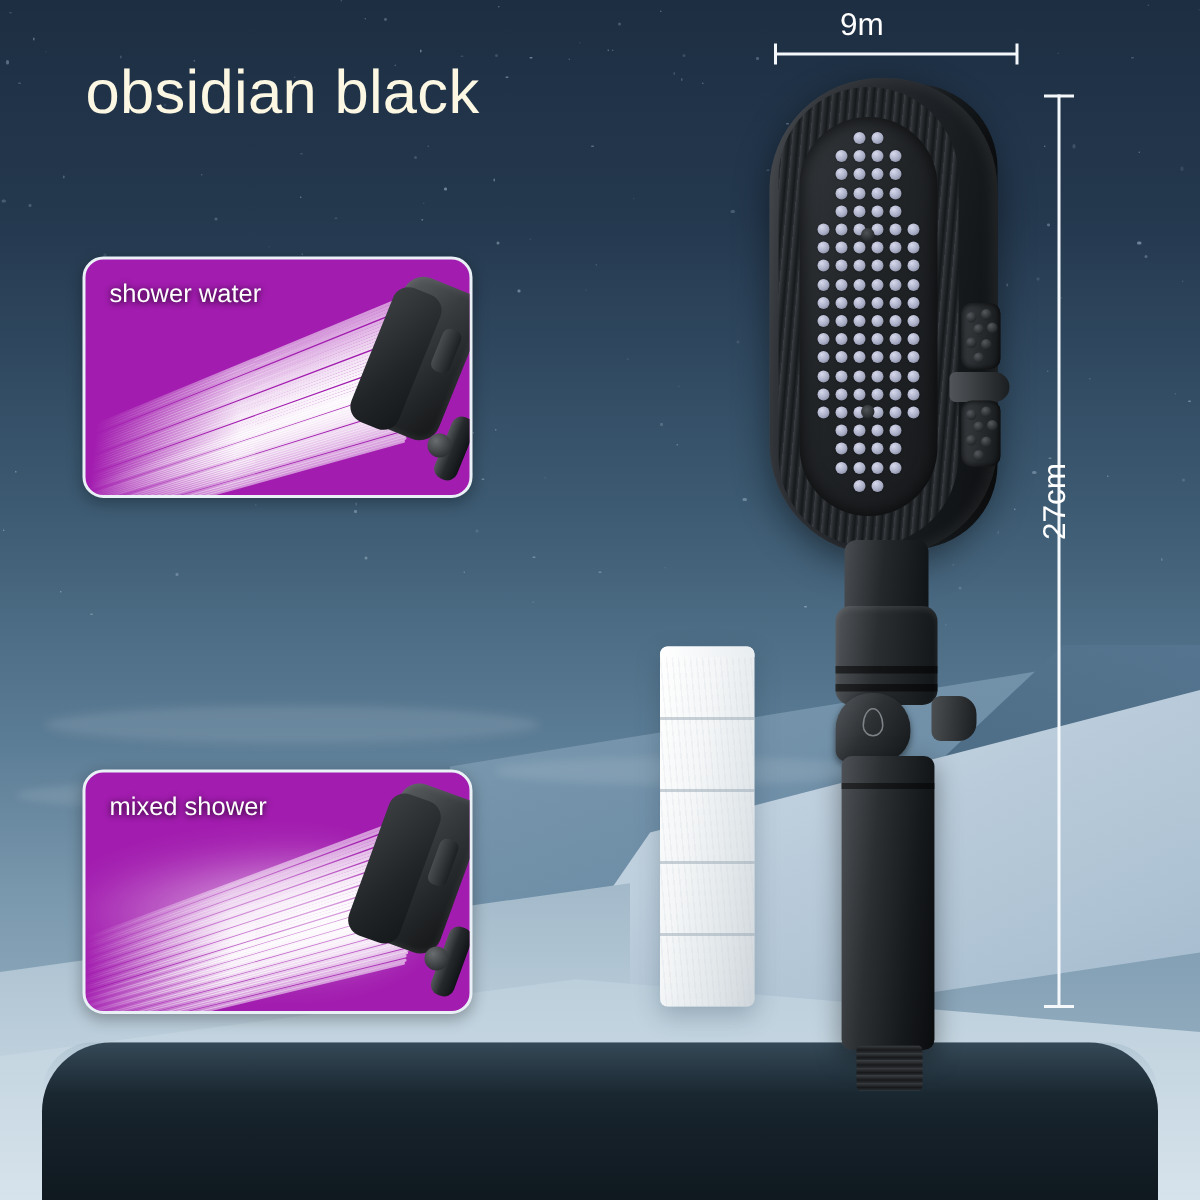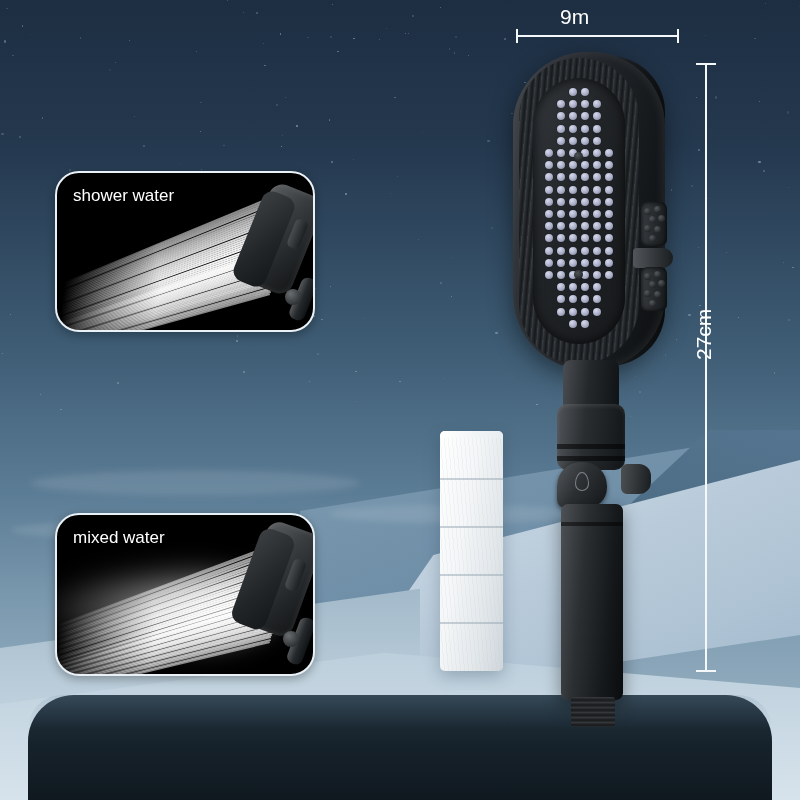--- a/index.html
+++ b/index.html
@@ -40,21 +40,21 @@
     border-radius:46px 46px 0 0;}
 
   
   .headline{position:absolute;left:57px;top:38px;font-size:41px;letter-spacing:.2px;
     color:#fbf7e2;font-weight:400;white-space:nowrap;}
   .subhead{position:absolute;left:57px;top:118px;font-size:21px;color:#f2f6f8;
     font-weight:400;white-space:nowrap;text-shadow:0 1px 3px rgba(0,0,0,.35);}
 
   
   .card{position:absolute;left:55px;width:256px;border:2px solid #eaf1f6;
-    border-radius:24px;background:#000000;overflow:hidden;box-shadow:0 3px 10px rgba(0,0,0,.3);}
+    border-radius:14px;background:#a21caf;overflow:hidden;box-shadow:0 3px 10px rgba(0,0,0,.3);}
   .card-1{top:171px;height:157px;}
   .card-2{top:342px;height:158px;}
   .card-3{top:513px;height:159px;}
   .card-label{position:absolute;left:16px;top:13px;color:#fff;font-size:17px;z-index:9;
     text-shadow:0 1px 4px rgba(0,0,0,.9);white-space:nowrap;}
   .card-scene{position:absolute;inset:0;}
 
   
   .mini-head{position:absolute;}
   .mini-body{position:absolute;border-radius:14px;
@@ -310,20 +310,21 @@
   <div class="plane plane-d"></div>
   <div class="plane plane-e"></div>
   <div class="wave" style="left:30px;top:470px;width:330px;height:26px;"></div>
   <div class="wave" style="left:10px;top:520px;width:300px;height:20px;"></div>
   <div class="wave" style="left:330px;top:505px;width:260px;height:18px;"></div>
 
   <div class="dark-panel">
     <div class="dark-panel-sheen"></div>
   </div>
 
+  <div class="headline">obsidian black</div>
 
   <div class="card card-1">
     <div class="card-scene">
       <div class="jets" id="jets1" style="left:-10px;top:18px;width:250px;height:140px;">
           <div class="jet" style="top: 6px; left: 0px; width: 223px; transform: rotate(-22.5deg); opacity: 0.55;"></div>
           <div class="jet" style="top: 8.13333px; left: 0px; width: 223.578px; transform: rotate(-22.3444deg); opacity: 0.58;"></div>
           <div class="jet" style="top: 10.2667px; left: 0px; width: 224.156px; transform: rotate(-22.1889deg); opacity: 0.61;"></div>
           <div class="jet" style="top: 12.4px; left: 0px; width: 224.733px; transform: rotate(-22.0333deg); opacity: 0.64;"></div>
           <div class="jet" style="top: 14.5333px; left: 0px; width: 225.311px; transform: rotate(-21.8778deg); opacity: 0.67;"></div>
           <div class="jet" style="top: 16.6667px; left: 0px; width: 225.889px; transform: rotate(-21.7222deg); opacity: 0.7;"></div>
@@ -428,21 +429,21 @@
           <div class="jet" style="top: 106px; left: 0px; width: 227px; transform: rotate(-13.5deg); opacity: 0.55;"></div>
         </div>
       <div class="mini-head">
         <div class="mini-body" style="left:194px;top:10px;width:58px;height:108px;transform:rotate(20deg);"></div>
         <div class="mini-face" style="left:188px;top:14px;width:36px;height:100px;transform:rotate(20deg);"></div>
         <div class="mini-side" style="left:232px;top:44px;width:13px;height:32px;transform:rotate(20deg);"></div>
         <div class="mini-stem" style="left:236px;top:102px;width:16px;height:48px;transform:rotate(20deg);"></div>
         <div class="mini-knob" style="left:226px;top:116px;width:16px;height:16px;"></div>
       </div>
     </div>
-    <div class="card-label">mixed water</div>
+    <div class="card-label">mixed shower</div>
   </div>
 
   <div class="product">
     <div class="head-side"></div>
     <div class="head-outer"></div>
     <div class="rings"></div>
     <div class="face" id="spray-face">
         <div class="nozzle" style="left: 36px; top: 10px;"></div>
         <div class="nozzle" style="left: 48px; top: 10px;"></div>
         <div class="nozzle" style="left: 24px; top: 22.2px;"></div>

